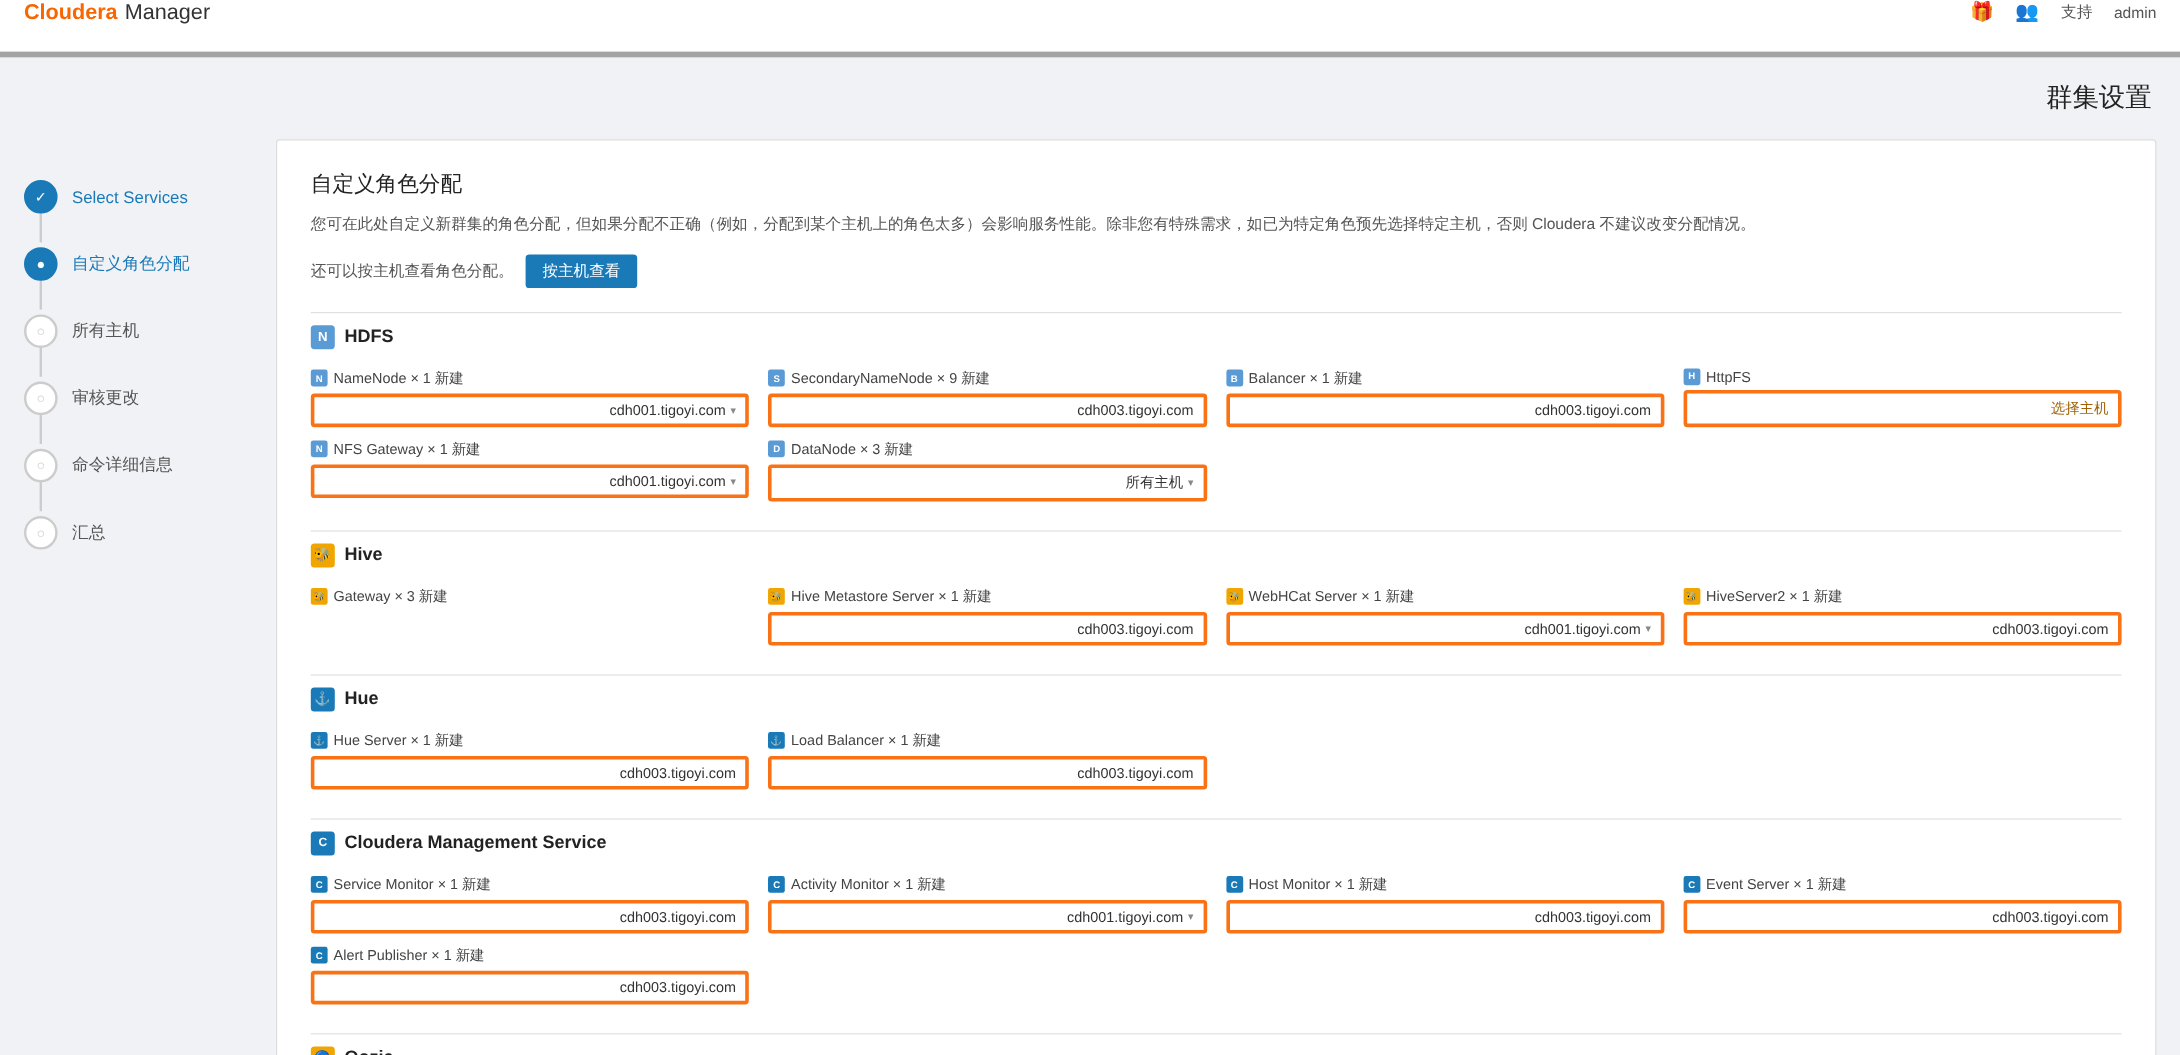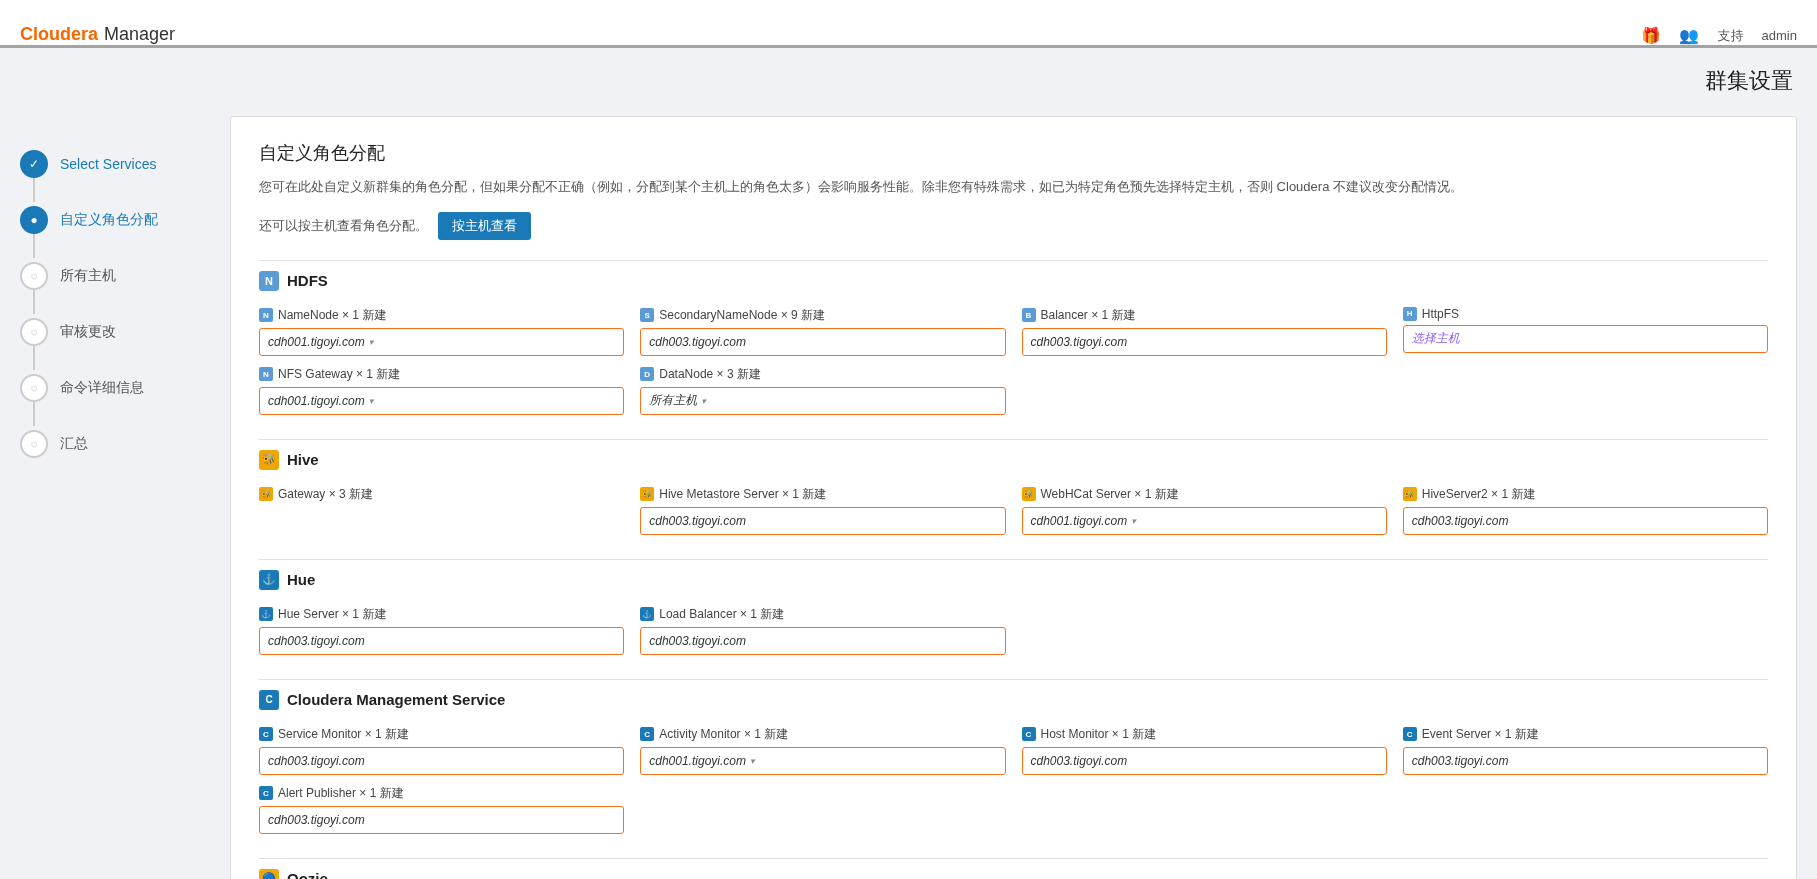--- a/index.html
+++ b/index.html
@@ -1,23 +1,23 @@
 <!DOCTYPE html>
 <html><head>
   <meta charset="utf-8">
   <style>
     * { box-sizing: border-box; margin: 0; padding: 0; }
     body { font-family: "Microsoft YaHei", "PingFang SC", Arial, sans-serif; font-size: 13px; background: #f0f2f5; color: #333; }
 
     
     .header {
       background: #fff;
-      border-bottom: 3px solid #a3a3a3;
-      display: flex;
-      align-items: flex-end;
+      border-bottom: 5px solid #a3a3a3;
+      display: flex;
+      align-items: flex-start;
       justify-content: space-between;
       padding: 0 20px;
       height: 48px;
     }
     .header-logo {
       display: flex;
       align-items: center;
       gap: 6px;
       font-size: 18px;
       font-weight: 300;
@@ -217,40 +217,39 @@
       font-weight: 700;
       color: #fff;
       flex-shrink: 0;
     }
     .role-icon.hdfs { background: #5b9bd5; }
     .role-icon.hive { background: #f0a500; }
     .role-icon.hue { background: #1a7ab8; }
     .role-icon.cms { background: #1a7ab8; }
 
     .role-select {
-      border: 1px solid #f97316;
+      border: 3px solid #f97316;
       border-radius: 3px;
       padding: 4px 8px;
       font-size: 12px;
       color: #333;
       background: #fff;
       cursor: pointer;
       display: flex;
       align-items: center;
-      justify-content: flex-start;
+      justify-content: flex-end;
       min-height: 28px;
-      font-style: italic;
     }
     .role-select .caret {
       font-size: 9px;
       color: #888;
       margin-left: 4px;
     }
     .role-select-placeholder {
-      color: #8b5cf6;
+      color: #a16207;
     }
   </style>
 </head>
 <body>
 
 <div class="header">
   <div class="header-logo">
     <span class="brand">Cloudera</span>
     <span class="manager">Manager</span>
   </div>

